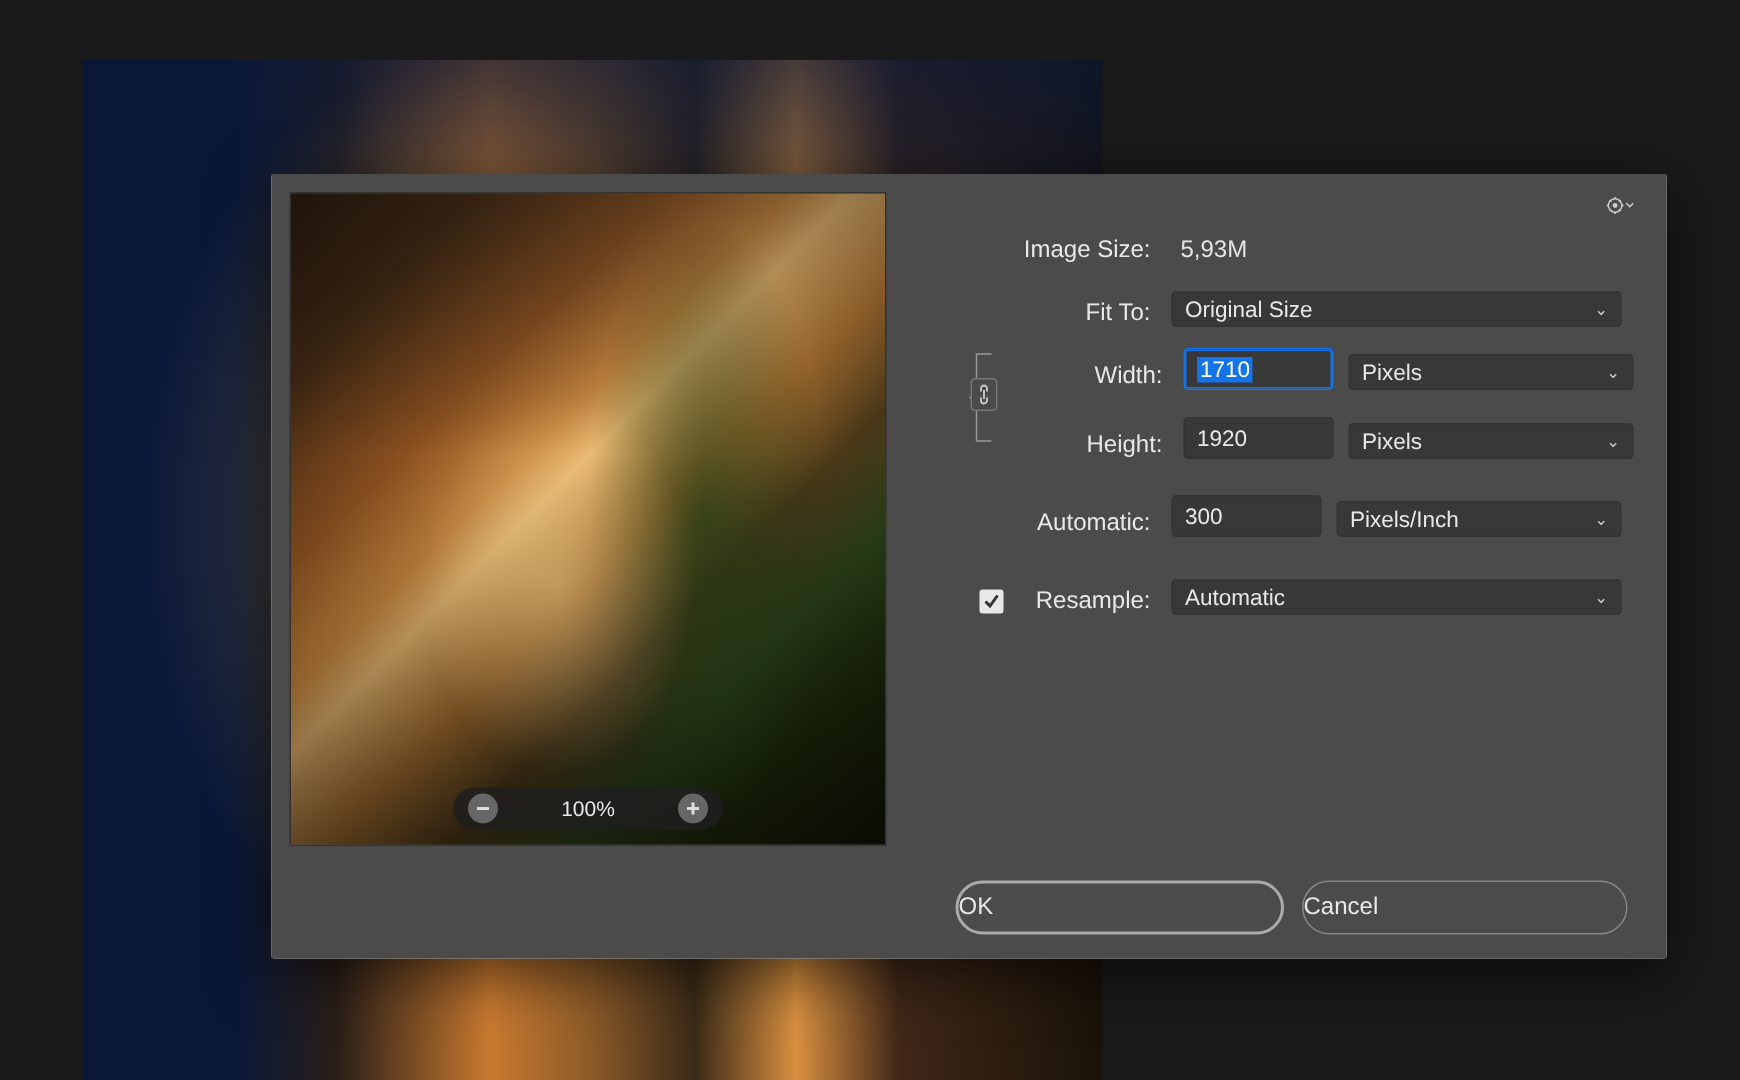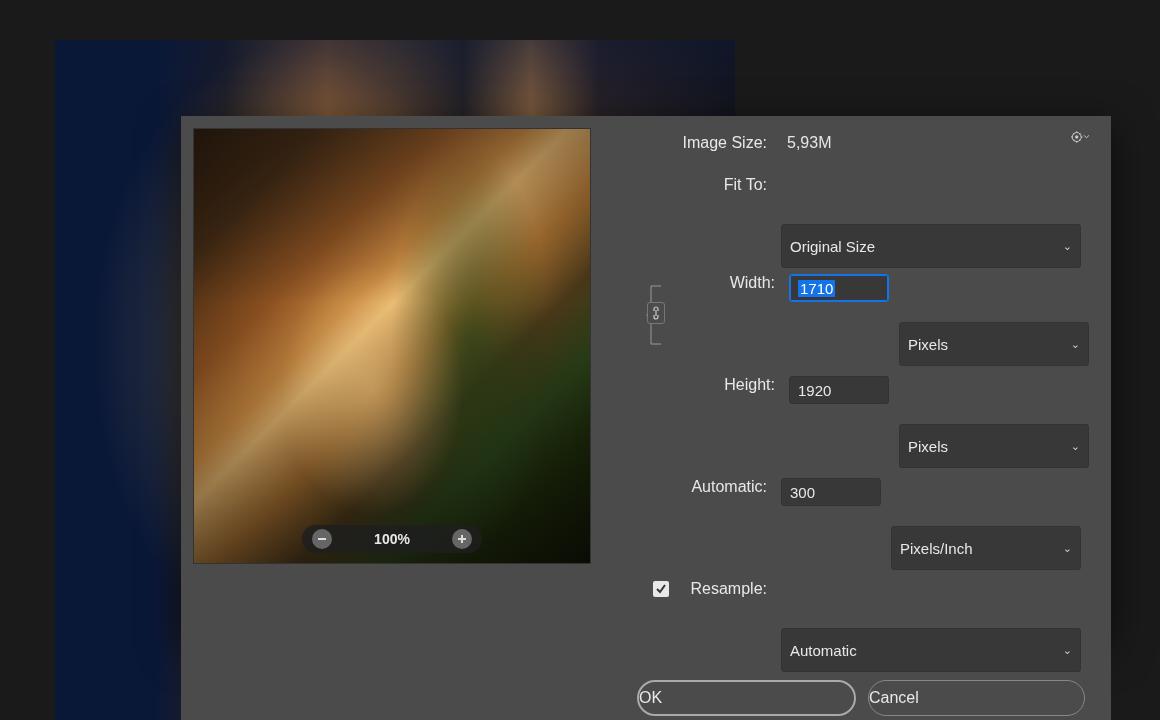--- a/index.html
+++ b/index.html
@@ -4,32 +4,32 @@
 <style>
 * { box-sizing: border-box; margin: 0; padding: 0; }
 body { font-family: -apple-system, BlinkMacSystemFont, "Segoe UI", Arial, sans-serif; background: #1a1a1a; overflow: hidden; width: 1160px; height: 720px; position: relative; }
 .canvas-bg { position: absolute; left: 55px; top: 40px; width: 680px; height: 680px; background: linear-gradient(90deg, #0a1838 0%, #0a1838 15%, #2a1f18 25%, #c97a30 40%, #8a5a28 50%, #3a2a18 60%, #d89040 70%, #402818 80%, #1a1208 100%); overflow: hidden; }
 .canvas-bg::before { content: ""; position: absolute; inset: 0; background: radial-gradient(ellipse 200px 300px at 35% 45%, rgba(255,200,100,0.3), transparent), radial-gradient(ellipse 150px 200px at 65% 55%, rgba(20,40,10,0.8), transparent), linear-gradient(180deg, rgba(10,24,56,0.7) 0%, transparent 30%); }
 .dialog { position: absolute; left: 181px; top: 116px; width: 930px; height: 523px; background: #fff; box-shadow: 0 10px 40px rgba(0,0,0,0.6); border-radius: 2px; display: flex; flex-direction: column; }
 .titlebar { height: 48px; background: #fff; display: flex; align-items: center; padding: 0 16px; justify-content: space-between; }
 .titlebar-title { font-size: 17px; color: #333; }
 .close-btn { width: 28px; height: 28px; display: flex; align-items: center; justify-content: center; cursor: pointer; }
 .dialog-body { flex: 1; background: #4b4b4b; display: flex; padding: 12px; gap: 20px; position: relative; }
-.preview-panel { width: 400px; height: 436px; border: 1px solid #333; position: relative; background: linear-gradient(135deg, #1a0e05 0%, #3a2410 15%, #8a5020 30%, #c88840 40%, #e8b870 45%, #a87030 55%, #4a3818 65%, #2a4018 75%, #1a2808 85%, #0a1004 100%); overflow: hidden; font-weight: bold; }
+.preview-panel { width: 400px; height: 436px; border: 1px solid #333; position: relative; background: linear-gradient(135deg, #1a0e05 0%, #3a2410 15%, #8a5020 30%, #c88840 40%, #e8b870 45%, #a87030 55%, #4a3818 65%, #2a4018 75%, #1a2808 85%, #0a1004 100%); overflow: hidden; }
 .preview-panel::before { content: ""; position: absolute; inset: 0; background: radial-gradient(ellipse 130px 180px at 45% 60%, rgba(255,220,150,0.4), transparent 70%), radial-gradient(ellipse 80px 200px at 70% 50%, rgba(30,60,20,0.7), transparent), linear-gradient(180deg, rgba(40,30,20,0.4) 0%, transparent 40%, rgba(10,8,5,0.5) 100%); }
 .zoom-controls { position: absolute; bottom: 10px; left: 50%; transform: translateX(-50%); background: rgba(30,30,30,0.85); border-radius: 14px; height: 28px; display: flex; align-items: center; padding: 0 10px; gap: 30px; }
 .zoom-btn { width: 20px; height: 20px; border-radius: 50%; background: #666; display: flex; align-items: center; justify-content: center; cursor: pointer; color: #ccc; font-weight: bold; font-size: 14px; }
 .zoom-label { color: #e8e8e8; font-size: 14px; min-width: 60px; text-align: center; }
 .controls-panel { flex: 1; padding: 6px 10px 0 0; color: #e8e8e8; font-size: 16px; display: flex; flex-direction: column; }
 .gear-btn { position: absolute; top: 14px; right: 22px; color: #ccc; cursor: pointer; }
-.row { display: flex; align-items: flex-start; min-height: 42px; gap: 10px; }
+.row { display: flex; align-items: flex-end; min-height: 42px; gap: 10px; }
 .label-col { width: 160px; text-align: right; padding-right: 4px; }
 .val-text { color: #e5e5e5; padding-left: 6px; }
 .dim-toggle { width: 24px; height: 22px; border: 1px solid #777; border-radius: 3px; display: flex; align-items: center; justify-content: center; cursor: pointer; margin-left: 4px; }
-.select { background: #383838; border: 1px solid #333; color: #e8e8e8; height: 44px; border-radius: 3px; padding: 0 8px; font-size: 15px; display: flex; align-items: center; justify-content: space-between; cursor: pointer; margin-top: 48px; }
+.select { background: #383838; border: 1px solid #333; color: #e8e8e8; height: 24px; border-radius: 3px; padding: 0 8px; font-size: 15px; display: flex; align-items: center; justify-content: space-between; cursor: pointer; }
 .select.fit { width: 300px; }
 .select.unit { width: 190px; }
 .select.resample { width: 300px; }
 .input { background: #383838; border: 1px solid #333; color: #e8e8e8; height: 28px; width: 100px; border-radius: 3px; padding: 0 8px; font-size: 15px; display: flex; align-items: center; }
 .input.focused { border: 1px solid #1473e6; box-shadow: inset 0 0 0 1px #1473e6; }
 .input.focused span { background: #1473e6; color: #fff; padding: 0 2px; }
 .chevron { font-size: 11px; color: #ccc; }
 .link-bracket { position: relative; width: 28px; align-self: stretch; }
 .bracket-svg { position: absolute; top: 10px; left: 4px; }
 .link-icon { position: absolute; top: 28px; left: 6px; width: 18px; height: 22px; border: 1px solid #777; border-radius: 3px; background: #4b4b4b; display: flex; align-items: center; justify-content: center; cursor: pointer; }

